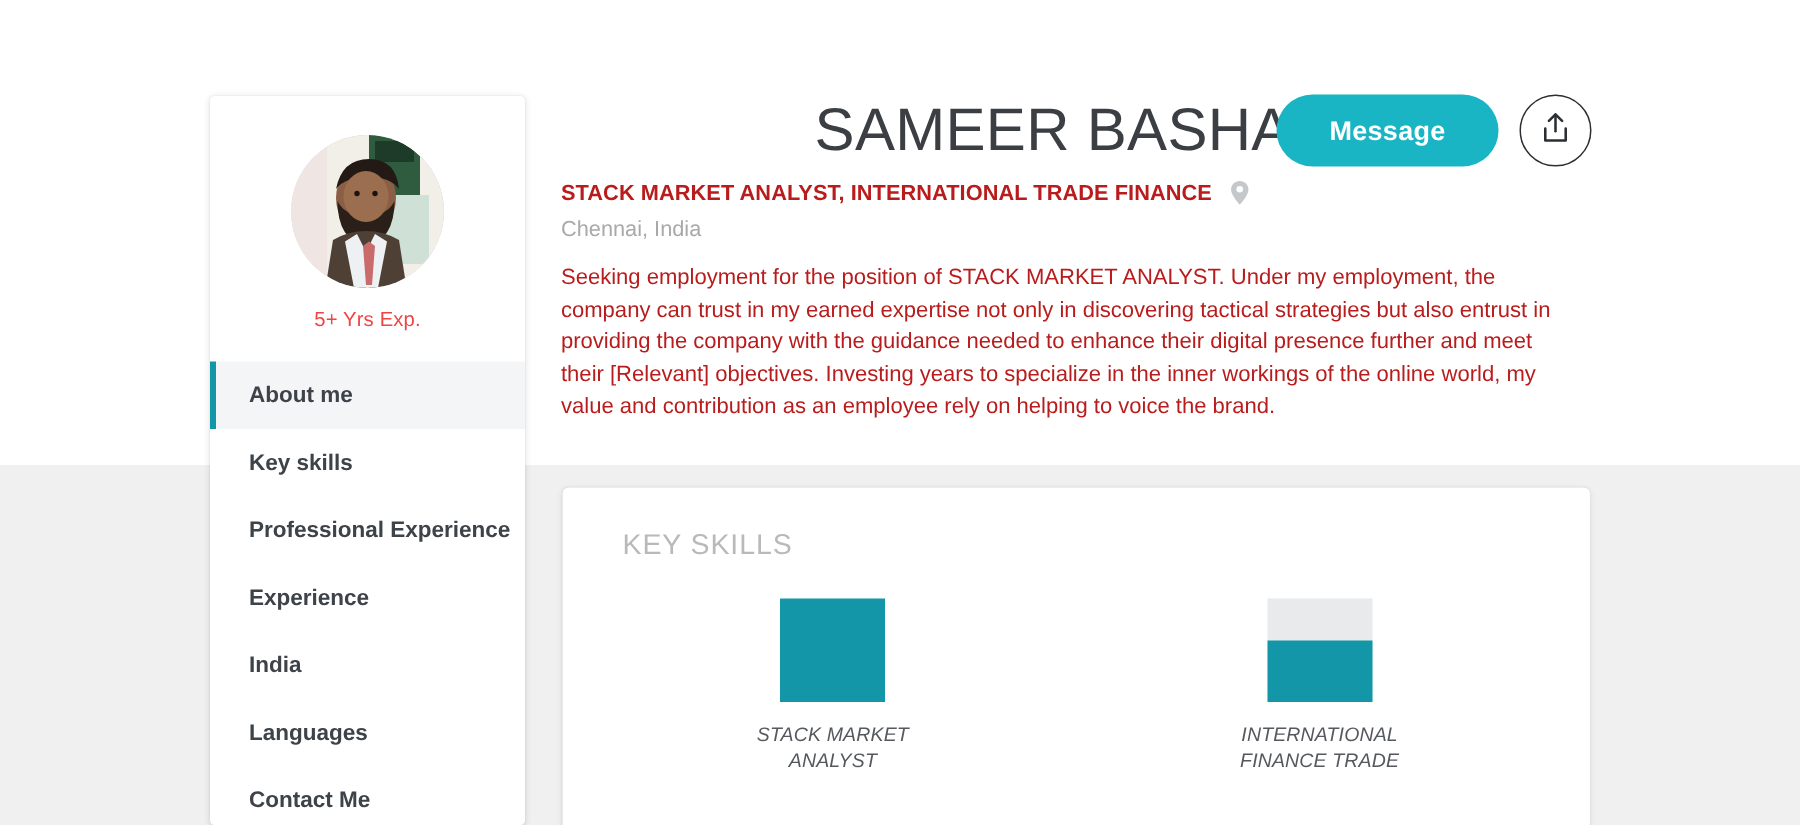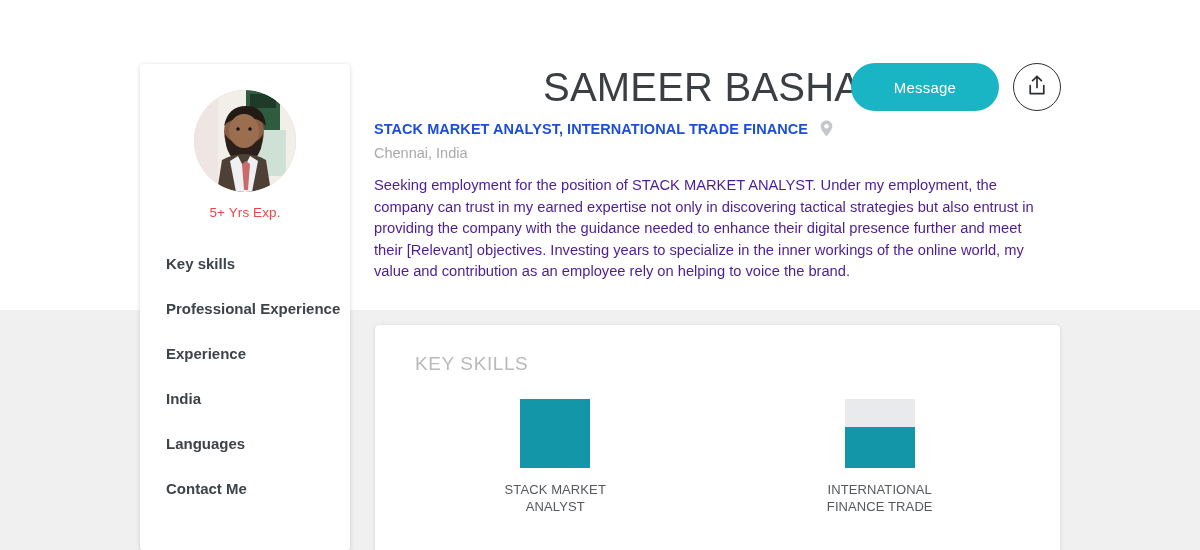--- a/index.html
+++ b/index.html
@@ -113,59 +113,59 @@
     text-align: center;
   }
   .role-row {
     margin-top: 8px;
     display: flex;
     align-items: center;
   }
   .role {
     font-size: 14.5px;
     font-weight: bold;
-    color: #1d4ed8;
+    color: #b91c1c;
     letter-spacing: 0.05px;
   }
   .pin-icon {
     margin-left: 12px;
     display: inline-flex;
     align-items: center;
   }
   .location {
     margin-top: 8px;
     font-size: 14.5px;
     color: #a9a9a9;
   }
   .bio {
     margin-top: 14px;
     width: 680px;
     font-size: 14.7px;
     line-height: 21.5px;
-    color: #4c1d95;
+    color: #b91c1c;
   }
 
   
   .actions {
     position: absolute;
     left: 851px;
     top: 63px;
     display: flex;
     align-items: center;
     z-index: 6;
   }
   .msg-btn {
     width: 148px;
     height: 48px;
     border: none;
     border-radius: 24px;
     background: #19b5c4;
     color: #ffffff;
-    font-size: 15px;
-    font-weight: normal;
+    font-size: 18px;
+    font-weight: bold;
     font-family: "Liberation Sans", sans-serif;
     cursor: pointer;
     letter-spacing: 0.2px;
   }
   .share-btn {
     margin-left: 14px;
     width: 48px;
     height: 48px;
     border-radius: 50%;
     border: 1.6px solid #2b2f33;
@@ -203,20 +203,21 @@
     left: 18px;
     top: 74px;
     width: 649px;
     display: flex;
   }
   .bar-col {
     flex: 1;
     display: flex;
     flex-direction: column;
     align-items: center;
+    font-style: italic;
   }
   .bar-track {
     width: 70px;
     height: 69px;
     background: #e8eaeb;
     display: flex;
     flex-direction: column;
     justify-content: flex-end;
   }
   .bar-fill {
@@ -264,20 +265,21 @@
             <path d="M28 70 q10 -6 22 -6 q12 0 22 6 l6 38 h-56 z" fill="#4f4036"></path>
             <path d="M44 66 l6 12 l6 -12 l8 5 l-6 31 h-16 l-6 -31 z" fill="#eef1f4"></path>
             <path d="M48 74 l4 -3 l4 3 l-2 26 h-4 z" fill="#c96b6b"></path>
           </g>
         </svg>
       </div>
       <div class="exp-label">5+ Yrs Exp.</div>
     </div>
 
     <div class="nav">
+      <div class="nav-item active"><span>About me</span></div>
       <div class="nav-item"><span>Key skills</span></div>
       <div class="nav-item"><span>Professional Experience</span></div>
       <div class="nav-item"><span>Experience</span></div>
       <div class="nav-item"><span>India</span></div>
       <div class="nav-item"><span>Languages</span></div>
       <div class="nav-item"><span>Contact Me</span></div>
     </div>
   </div>
 
   <div class="main-head">

